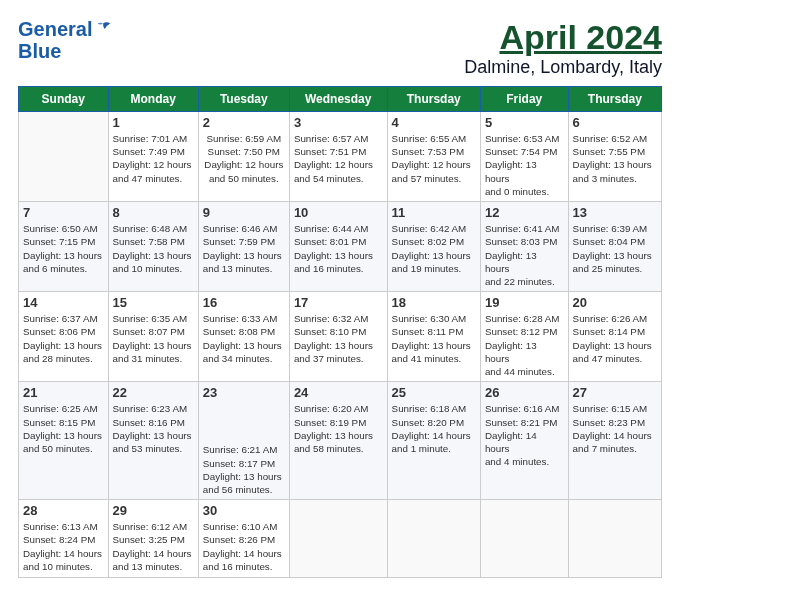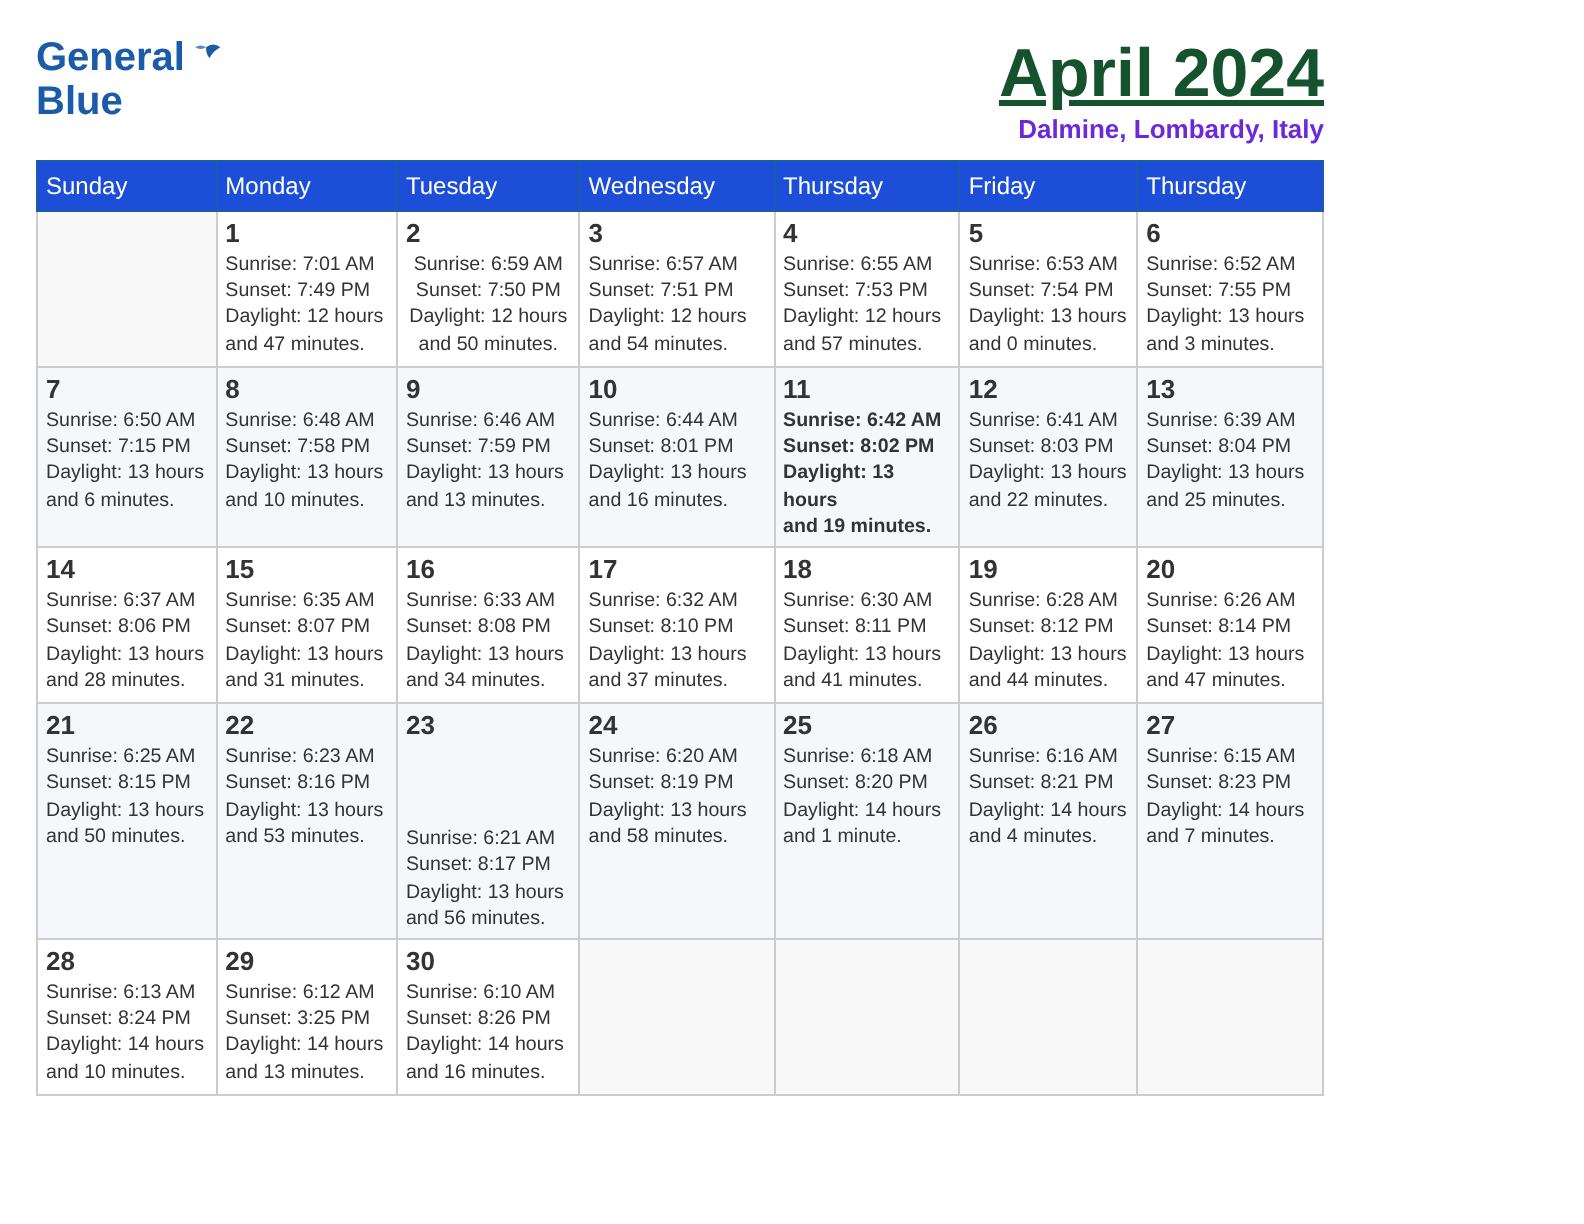--- a/index.html
+++ b/index.html
@@ -42,36 +42,35 @@
     .title-block {
       text-align: right;
     }
     .month-title {
       font-size: 34px;
       font-weight: bold;
       color: #14532d;
       text-decoration: underline;
     }
     .location {
-      font-size: 13px;
-      color: #6d28d9;
-      font-weight: bold;
+      font-size: 18px;
+      color: #0f172a;
     }
     .calendar {
       width: 100%;
       border-collapse: collapse;
       font-size: 10.5px;
     }
     .calendar th {
-      background: #1d4ed8;
+      background: #15803d;
       color: #fff;
       padding: 5px 4px;
-      text-align: left;
+      text-align: center;
       font-size: 12px;
-      font-weight: normal;
+      font-weight: bold;
       border: 1px solid #1a5ca8;
     }
     .calendar td {
       border: 1px solid #ccc;
       vertical-align: top;
       padding: 3px 4px;
       width: 110px;
       height: 78px;
       background: #fff;
     }
@@ -200,21 +199,21 @@
           </td>
           <td>
             <div class="day-num">10</div>
             <div class="cell-text" style="white-space: pre-line;">Sunrise: 6:44 AM
 Sunset: 8:01 PM
 Daylight: 13 hours
 and 16 minutes.</div>
           </td>
           <td>
             <div class="day-num">11</div>
-            <div class="cell-text" style="white-space: pre-line; font-weight: bold;">Sunrise: 6:42 AM
+            <div class="cell-text" style="white-space: pre-line;">Sunrise: 6:42 AM
 Sunset: 8:02 PM
 Daylight: 13 hours
 and 19 minutes.</div>
           </td>
           <td>
             <div class="day-num">12</div>
             <div class="cell-text" style="white-space: pre-line;">Sunrise: 6:41 AM
 Sunset: 8:03 PM
 Daylight: 13 hours
 and 22 minutes.</div>

